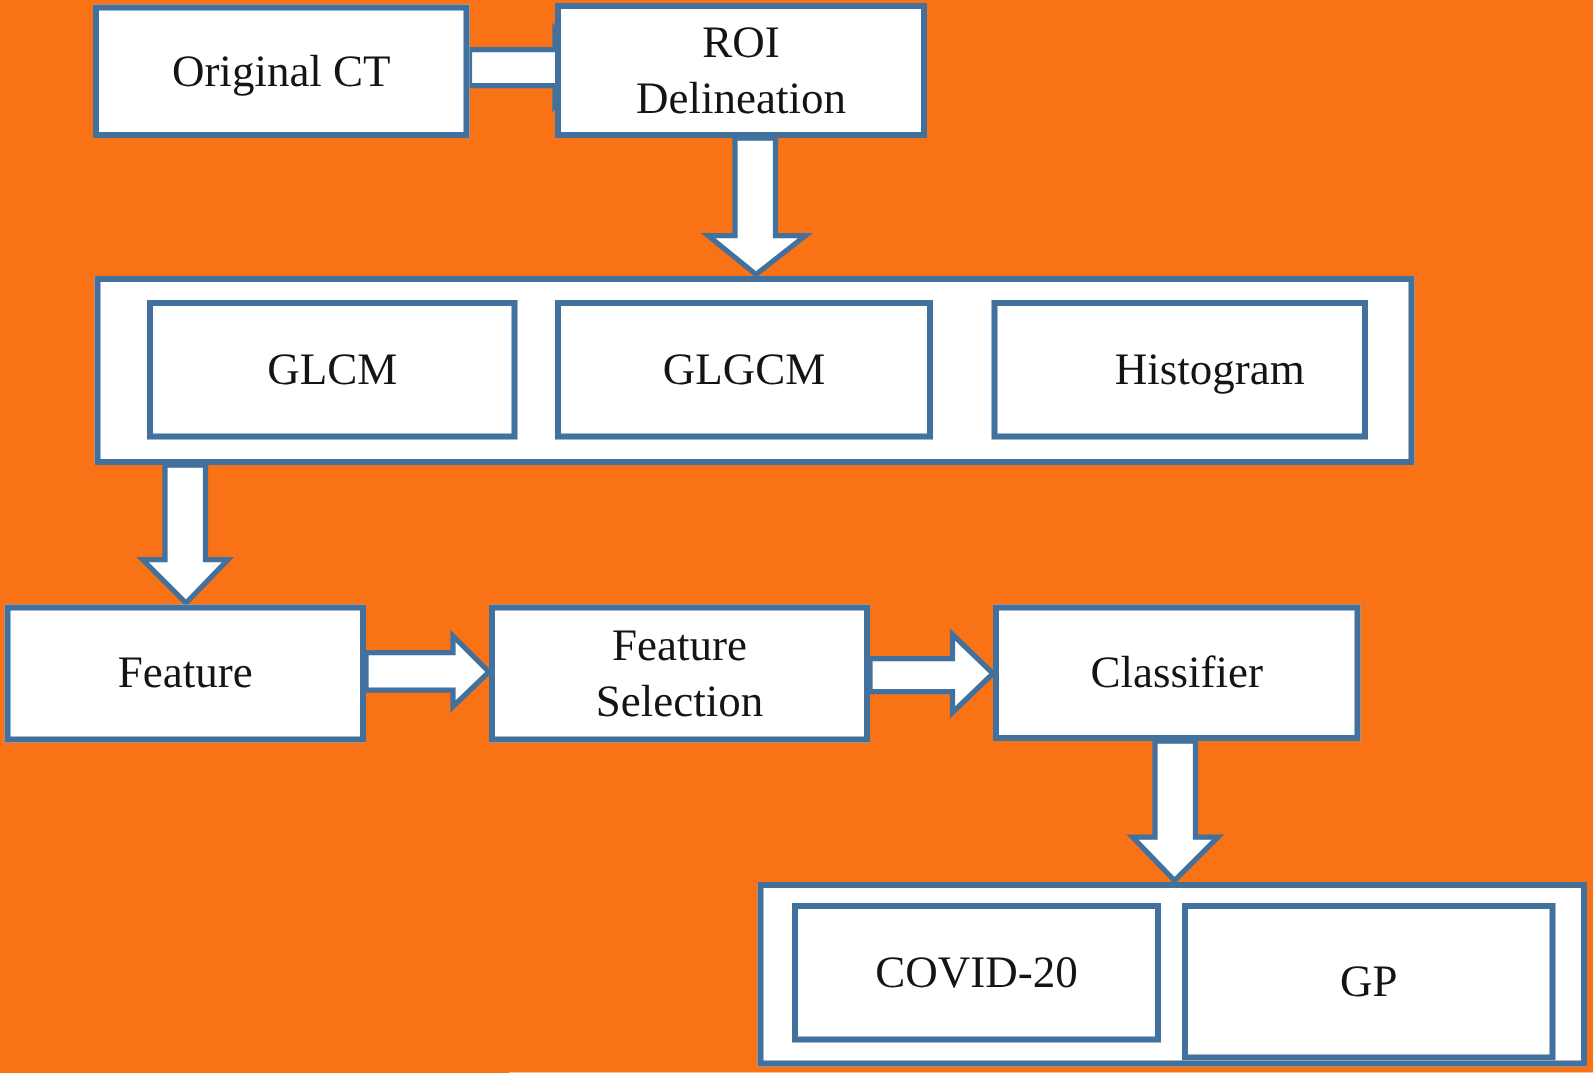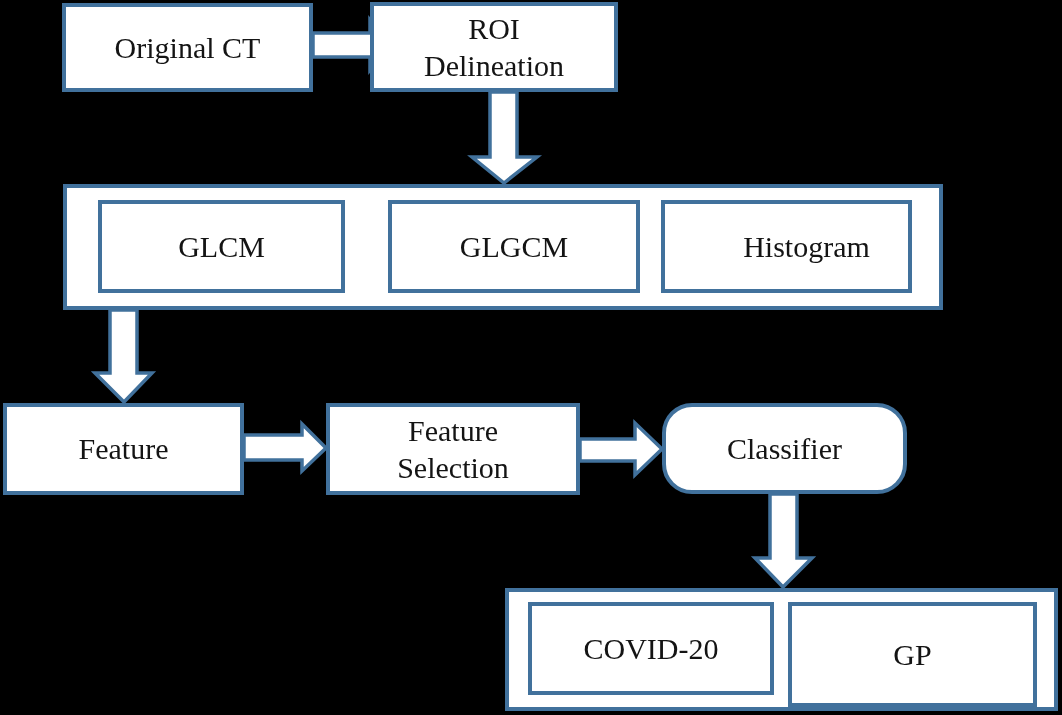--- a/index.html
+++ b/index.html
@@ -3,21 +3,21 @@
 <meta charset="utf-8">
 <style>
   :root{
     --line:#41719C;
     --text:#141414;
   }
   html,body{margin:0;padding:0;background:#ffffff;}
   #canvas{
     position:relative;
     width:1062px;height:715px;
-    background:#000000;
+    background:#f97316;
     font-family:"Liberation Serif","DejaVu Serif",serif;
     color:var(--text);
     overflow:hidden;
   }
   .node{
     position:absolute;
     box-sizing:border-box;
     border:4px solid var(--line);
     background:#ffffff;
     display:flex;align-items:center;justify-content:center;
@@ -31,26 +31,26 @@
     box-sizing:border-box;
     border:4px solid var(--line);
     background:#ffffff;
   }
   
   #box-original-ct{left:62px;top:3px;width:251px;height:89px;}
   #box-roi{left:370px;top:2px;width:248px;height:90px;}
   
   #group-features{left:63px;top:184px;width:880px;height:126px;}
   #box-glcm{left:98px;top:200px;width:247px;height:93px;text-align:right;}
-  #box-glgcm{left:388px;top:200px;width:252px;height:93px;}
+  #box-glgcm{left:370px;top:200px;width:252px;height:93px;}
   #box-histogram{left:661px;top:200px;width:251px;height:93px;padding-left:40px;}
   
   #box-feature{left:3px;top:403px;width:241px;height:92px;}
   #box-feature-selection{left:326px;top:403px;width:254px;height:92px;}
-  #box-classifier{left:662px;top:403px;width:245px;height:91px;border-radius:30px;}
+  #box-classifier{left:662px;top:403px;width:245px;height:91px;}
   
   #group-output{left:505px;top:588px;width:553px;height:123px;}
   #box-covid19{left:528px;top:602px;width:246px;height:93px;}
   #box-gp{left:788px;top:602px;width:249px;height:105px;}
 
   #arrow-layer{
     position:absolute;left:0;top:0;width:1062px;height:715px;
     pointer-events:none;
   }
   #arrow-layer polygon{

